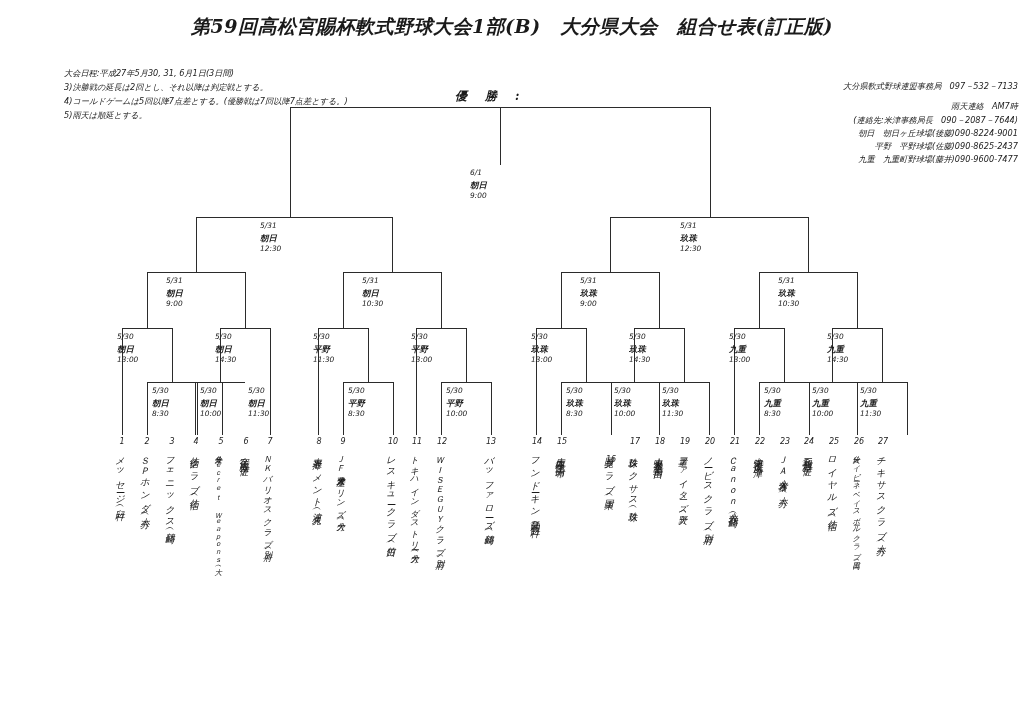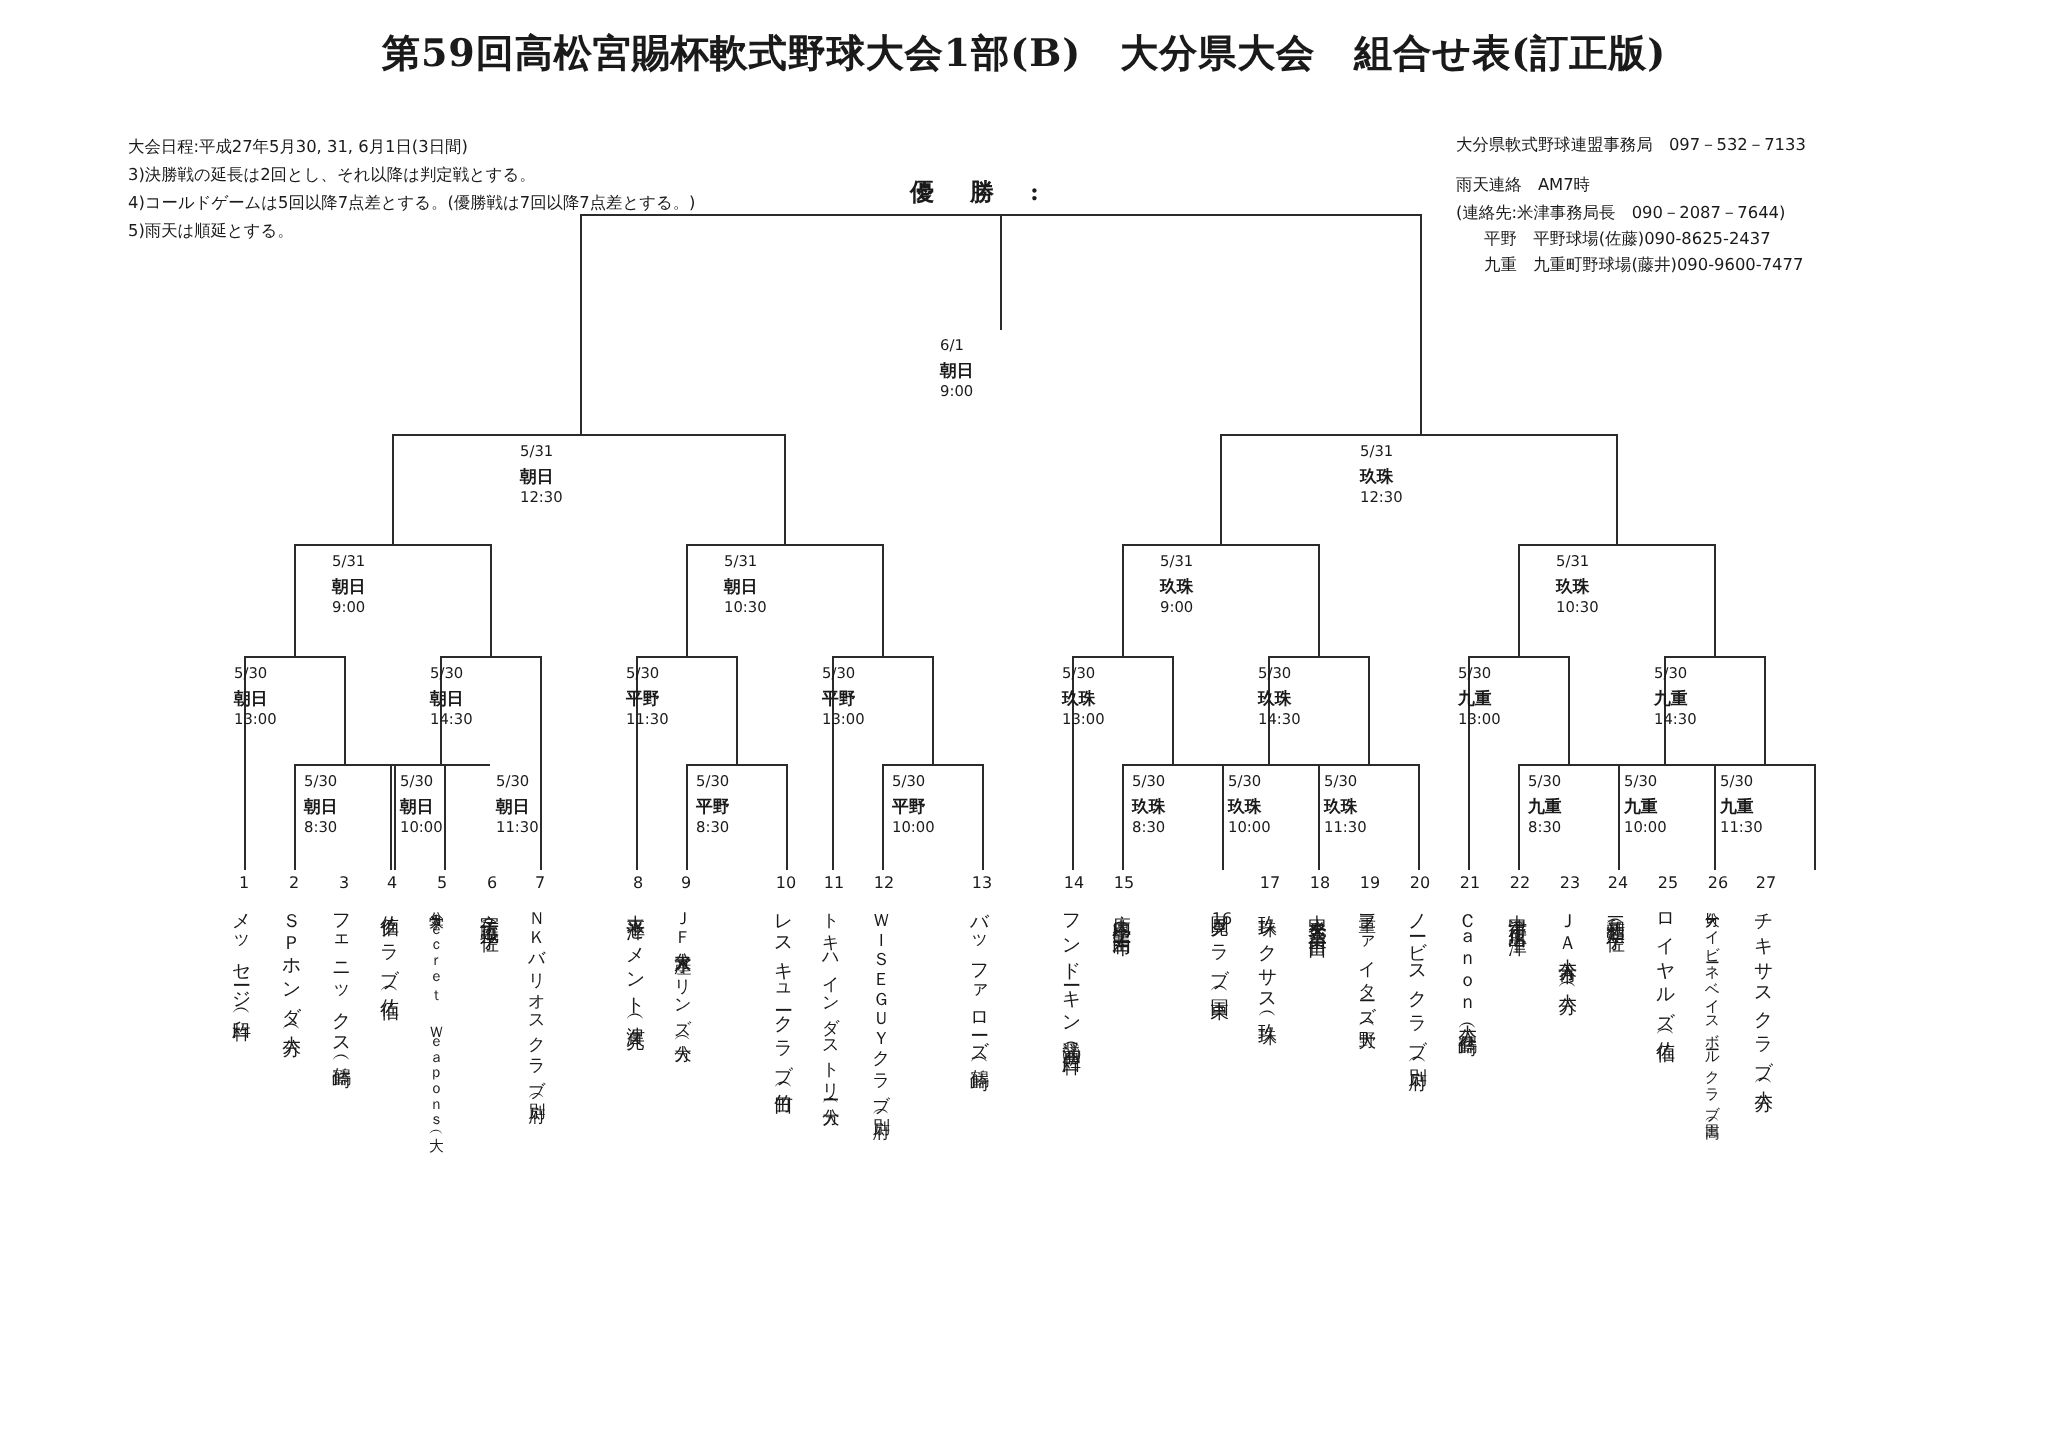--- a/index.html
+++ b/index.html
@@ -1,34 +1,34 @@
 <!DOCTYPE html>
 <html><head>
 <meta charset="utf-8">
 <style>
   html,body{margin:0;padding:0;}
   body{
     width:1024px;height:724px;background:#ffffff;
     font-family:"DejaVu Sans","Liberation Sans",sans-serif;
     color:#1a1a1a;position:relative;overflow:hidden;
   }
-  #page{position:relative;width:832px;height:724px;}
+  #page{position:relative;width:832px;height:724px;font-style:italic;}
 
   .abs{position:absolute;}
 
   #title{
     top:14px;left:0;width:1024px;text-align:center;
     font-size:19px;font-weight:bold;letter-spacing:0.5px;
     font-family:"DejaVu Serif","Liberation Serif",serif;
   }
 
   #notes{top:66px;left:64px;width:330px;font-size:8.2px;line-height:1.72;}
   #notes div{white-space:nowrap;}
 
-  #contact{top:66px;left:728px;width:290px;font-size:8.2px;line-height:1.62;}
+  #contact{top:80px;left:728px;width:290px;font-size:8.2px;line-height:1.62;text-align:right;}
   #contact div{white-space:nowrap;}
   #contact .gap{height:7px;}
   #contact .ind{padding-left:14px;}
 
   #champ{
     top:88px;left:455px;font-size:12px;font-weight:bold;letter-spacing:3px;
     font-family:"DejaVu Serif","Liberation Serif",serif;
   }
 
   
@@ -69,20 +69,21 @@
     <div>3)決勝戦の延長は2回とし、それ以降は判定戦とする。</div>
     <div>4)コールドゲームは5回以降7点差とする。(優勝戦は7回以降7点差とする。)</div>
     <div>5)雨天は順延とする。</div>
   </div>
 
   <div class="abs" id="contact">
     <div>大分県軟式野球連盟事務局　097－532－7133</div>
     <div class="gap"></div>
     <div>雨天連絡　AM7時</div>
     <div>(連絡先:米津事務局長　090－2087－7644)</div>
+    <div class="ind">朝日　朝日ヶ丘球場(後藤)090-8224-9001</div>
     <div class="ind">平野　平野球場(佐藤)090-8625-2437</div>
     <div class="ind">九重　九重町野球場(藤井)090-9600-7477</div>
   </div>
 
   <div class="abs" id="champ">優　勝　:</div>
 
   <div class="h" style="left:290px;top:107px;width:420px;"></div>
   <div class="v" style="left:500px;top:107px;height:58px;"></div>
 
   <div class="v" style="left:290px;top:107px;height:110px;"></div>

